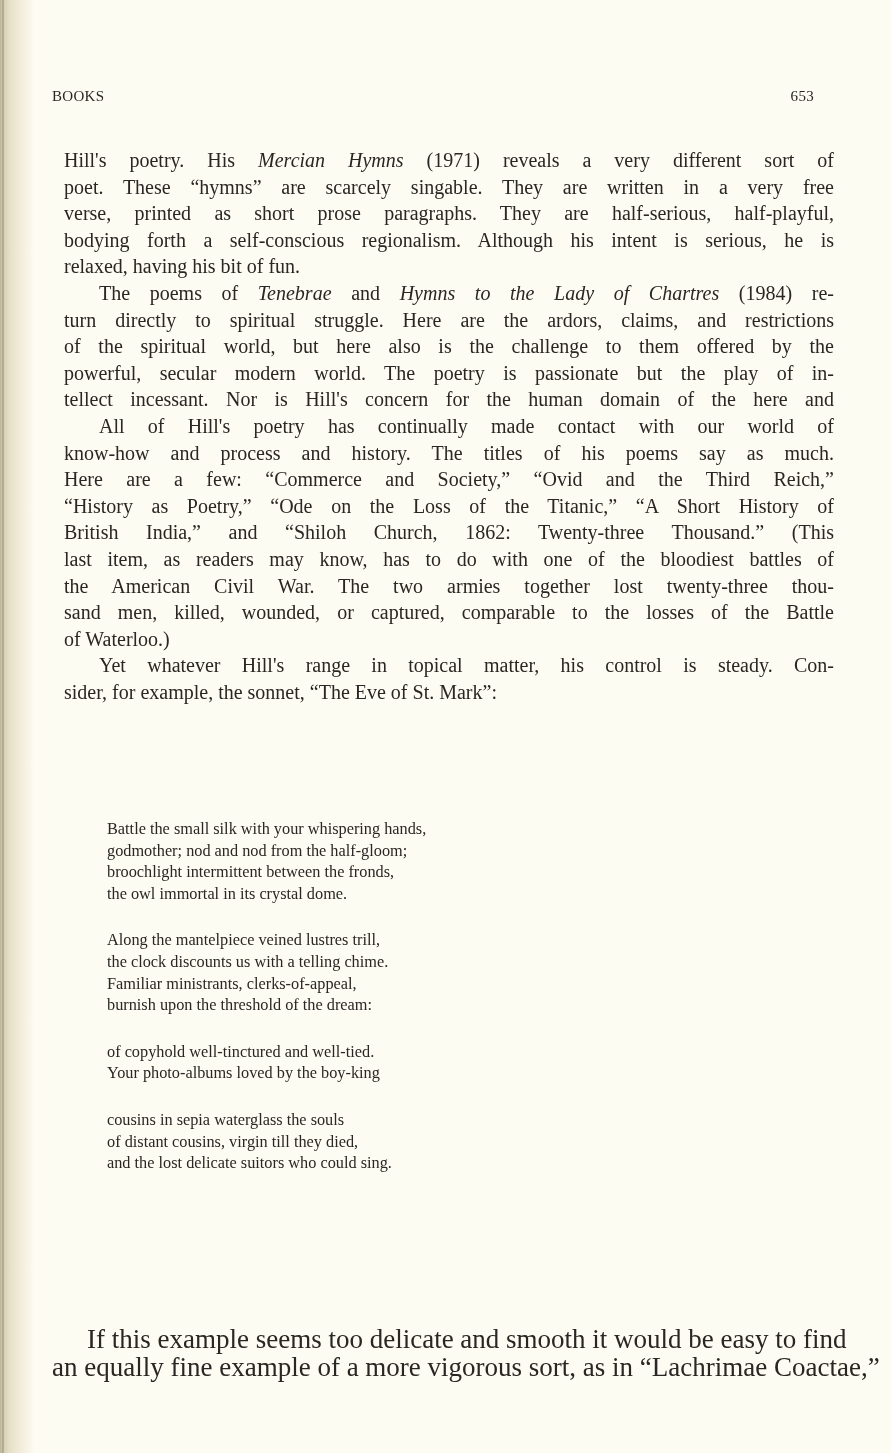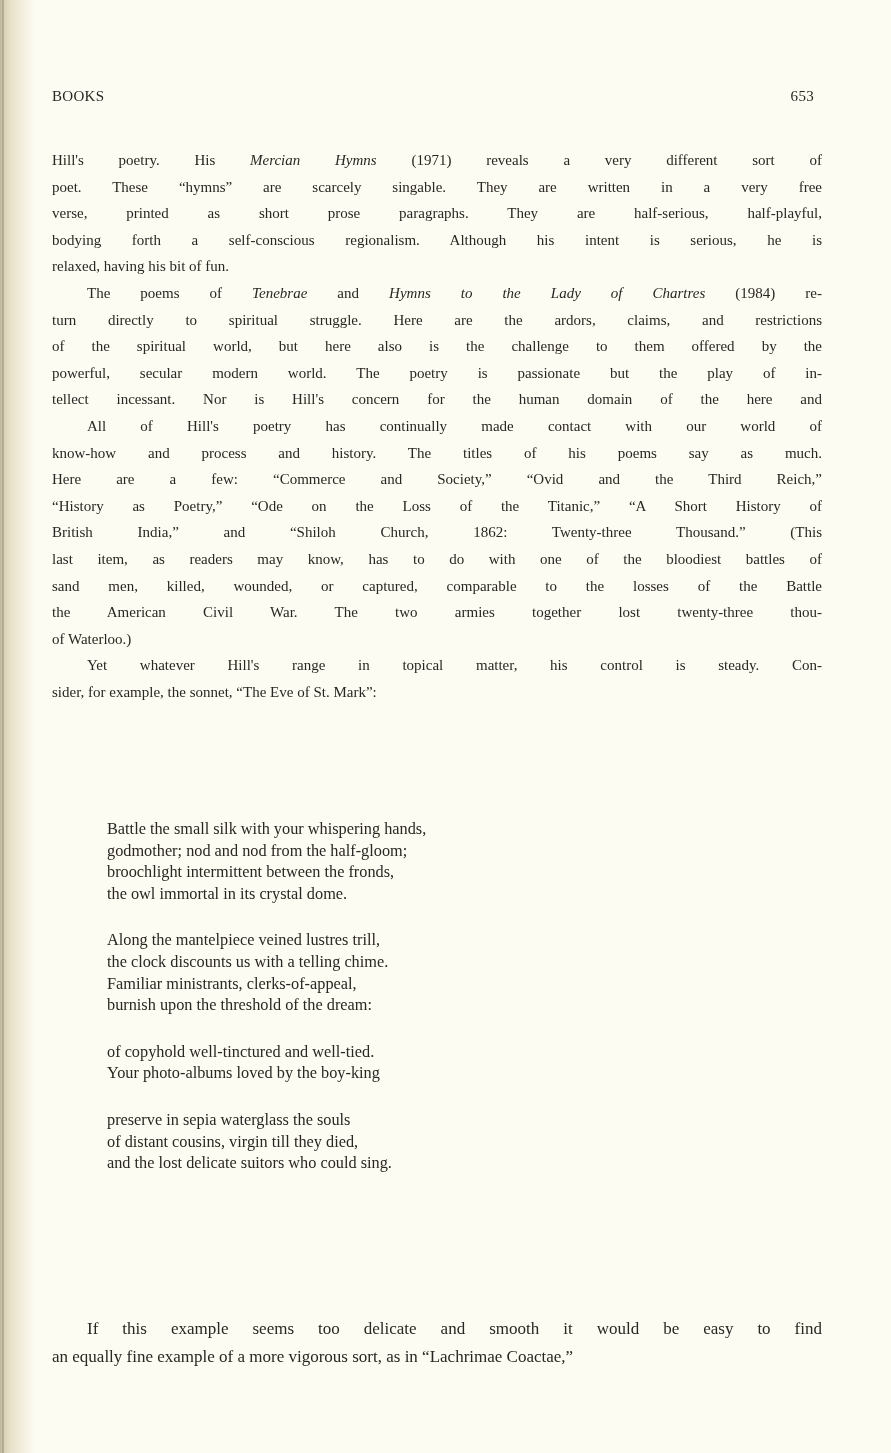--- a/index.html
+++ b/index.html
@@ -47,23 +47,23 @@
       position: absolute;
       left: 0;
     }
     .running-head .page-number {
       position: absolute;
       right: 0;
     }
     .body-text {
       position: absolute;
       top: 147px;
-      left: 0;
+      left: 12px;
       width: 770px;
-      font-size: 15px;
+      font-size: 20px;
       line-height: 26.6px;
       text-align: justify;
     }
     .body-text p {
       margin: 0;
     }
     .line {
       display: block;
       text-align: justify;
       text-align-last: justify;
@@ -84,21 +84,21 @@
     }
     .stanza .verse {
       display: block;
       white-space: nowrap;
     }
     .closing {
       position: absolute;
       top: 1298px;
       left: 0;
       width: 770px;
-      font-size: 17px;
+      font-size: 27px;
       line-height: 28px;
     }
     em { font-style: italic; }
   </style>
 </head>
 <body>
 
 <div class="gutter">
   <div class="gutter-line"></div>
 </div>
@@ -125,22 +125,22 @@
         <span class="line"><span>powerful, secular modern world. The poetry is passionate but the play of in-</span></span>
         <span class="line"><span>tellect incessant. Nor is Hill's concern for the human domain of the here and</span></span>
       </p>
       <p>
         <span class="line" style="padding-left: 35px;"><span>All of Hill's poetry has continually made contact with our world of</span></span>
         <span class="line"><span>know-how and process and history. The titles of his poems say as much.</span></span>
         <span class="line"><span>Here are a few: “Commerce and Society,” “Ovid and the Third Reich,”</span></span>
         <span class="line"><span>“History as Poetry,” “Ode on the Loss of the Titanic,” “A Short History of</span></span>
         <span class="line"><span>British India,” and “Shiloh Church, 1862: Twenty-three Thousand.” (This</span></span>
         <span class="line"><span>last item, as readers may know, has to do with one of the bloodiest battles of</span></span>
+        <span class="line"><span>the American Civil War. The two armies together lost twenty-three thou-</span></span>
         <span class="line"><span>sand men, killed, wounded, or captured, comparable to the losses of the Battle</span></span>
-        <span class="line"><span>the American Civil War. The two armies together lost twenty-three thou-</span></span>
         <span class="line last"><span>of Waterloo.)</span></span>
       </p>
       <p>
         <span class="line" style="padding-left: 35px;"><span>Yet whatever Hill's range in topical matter, his control is steady. Con-</span></span>
         <span class="line last"><span>sider, for example, the sonnet, “The Eve of St. Mark”:</span></span>
       </p>
     </div>
 
   <div class="poem" id="poem">
       <div class="stanza">
@@ -153,21 +153,21 @@
         <span class="verse">Along the mantelpiece veined lustres trill,</span>
         <span class="verse">the clock discounts us with a telling chime.</span>
         <span class="verse">Familiar ministrants, clerks-of-appeal,</span>
         <span class="verse">burnish upon the threshold of the dream:</span>
       </div>
       <div class="stanza">
         <span class="verse">of copyhold well-tinctured and well-tied.</span>
         <span class="verse">Your photo-albums loved by the boy-king</span>
       </div>
       <div class="stanza">
-        <span class="verse">preserve in sepia waterglass the souls</span>
+        <span class="verse">cousins in sepia waterglass the souls</span>
         <span class="verse">of distant cousins, virgin till they died,</span>
         <span class="verse">and the lost delicate suitors who could sing.</span>
       </div>
     </div>
 
   <div class="closing body-text-closing" id="closing">
       <p>
         <span class="line" style="padding-left: 35px;"><span>If this example seems too delicate and smooth it would be easy to find</span></span>
         <span class="line last"><span>an equally fine example of a more vigorous sort, as in “Lachrimae Coactae,”</span></span>
       </p>

